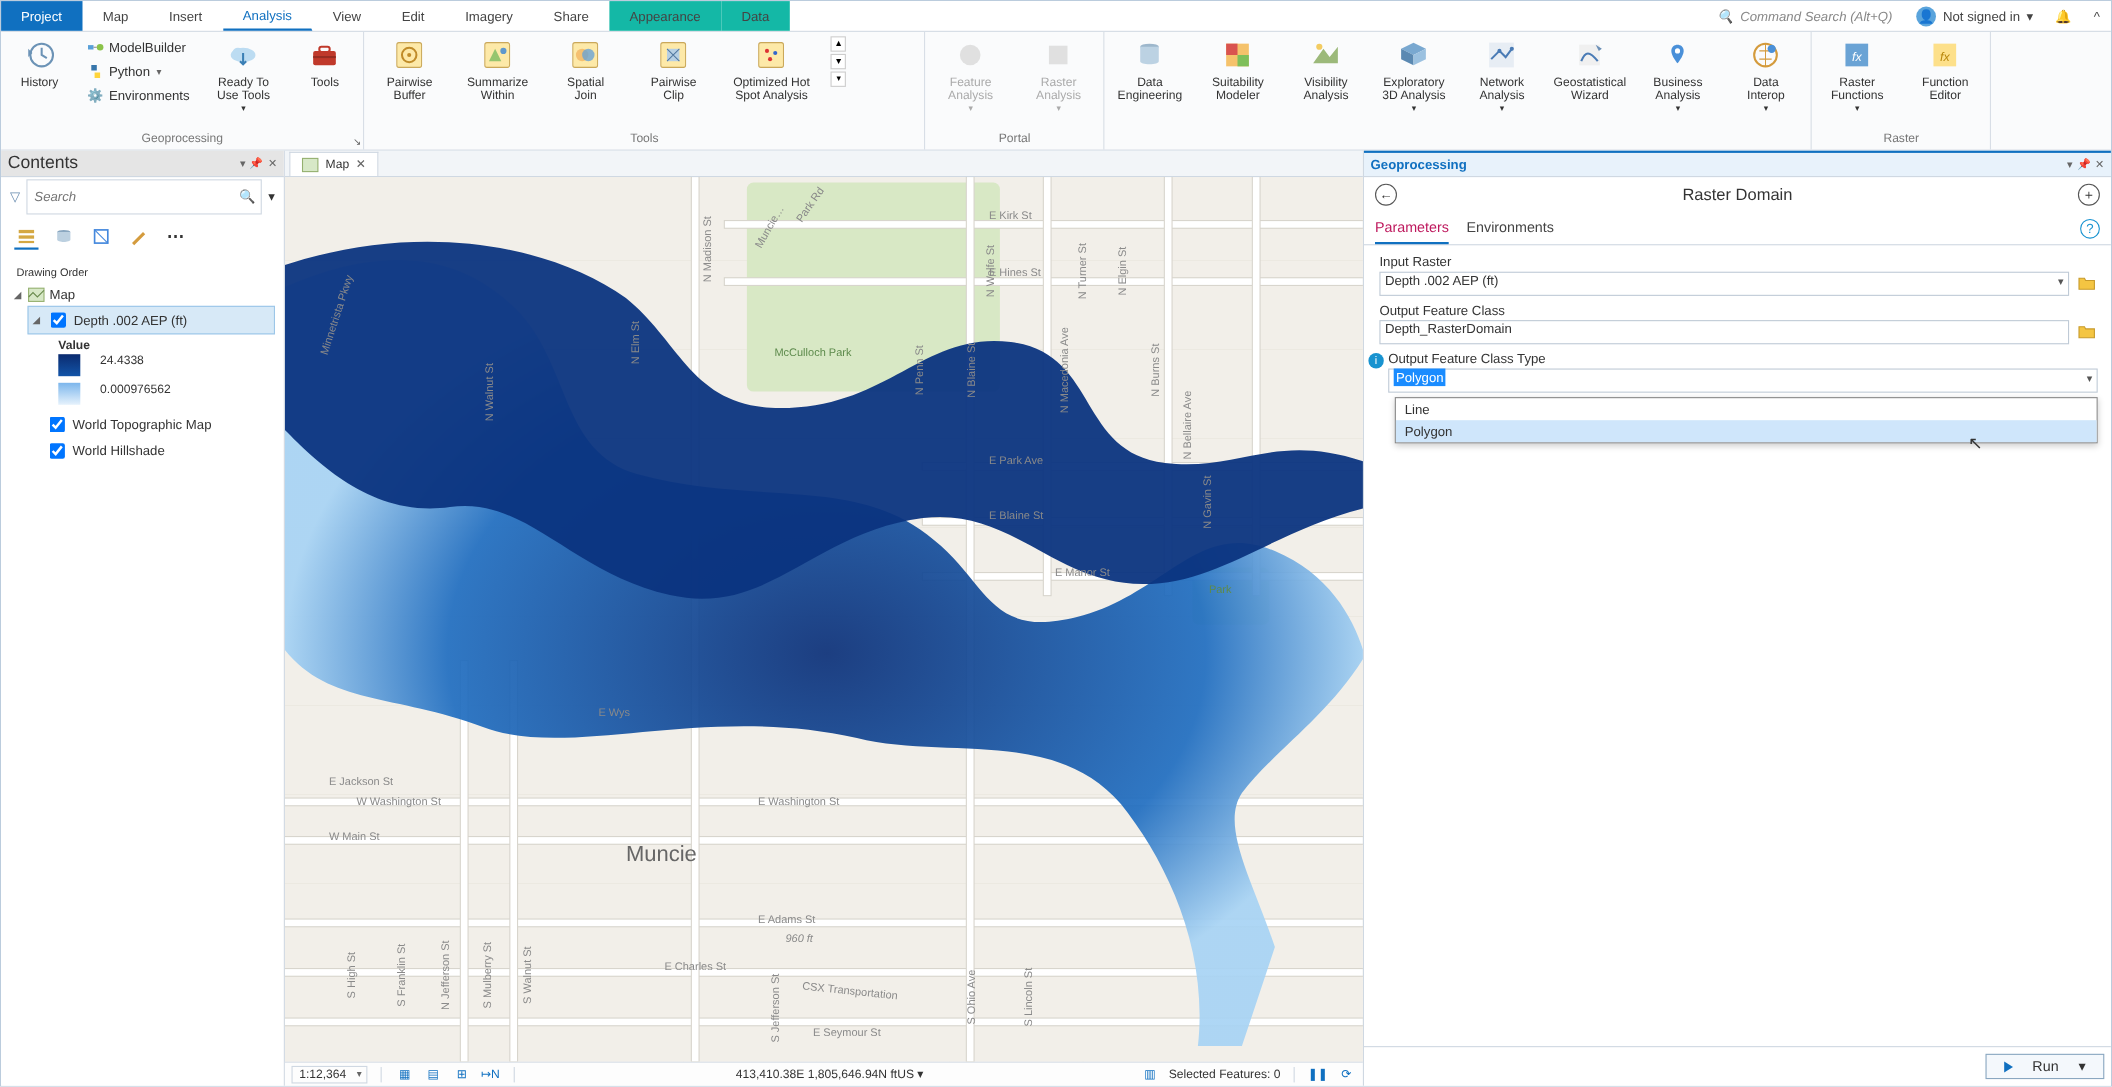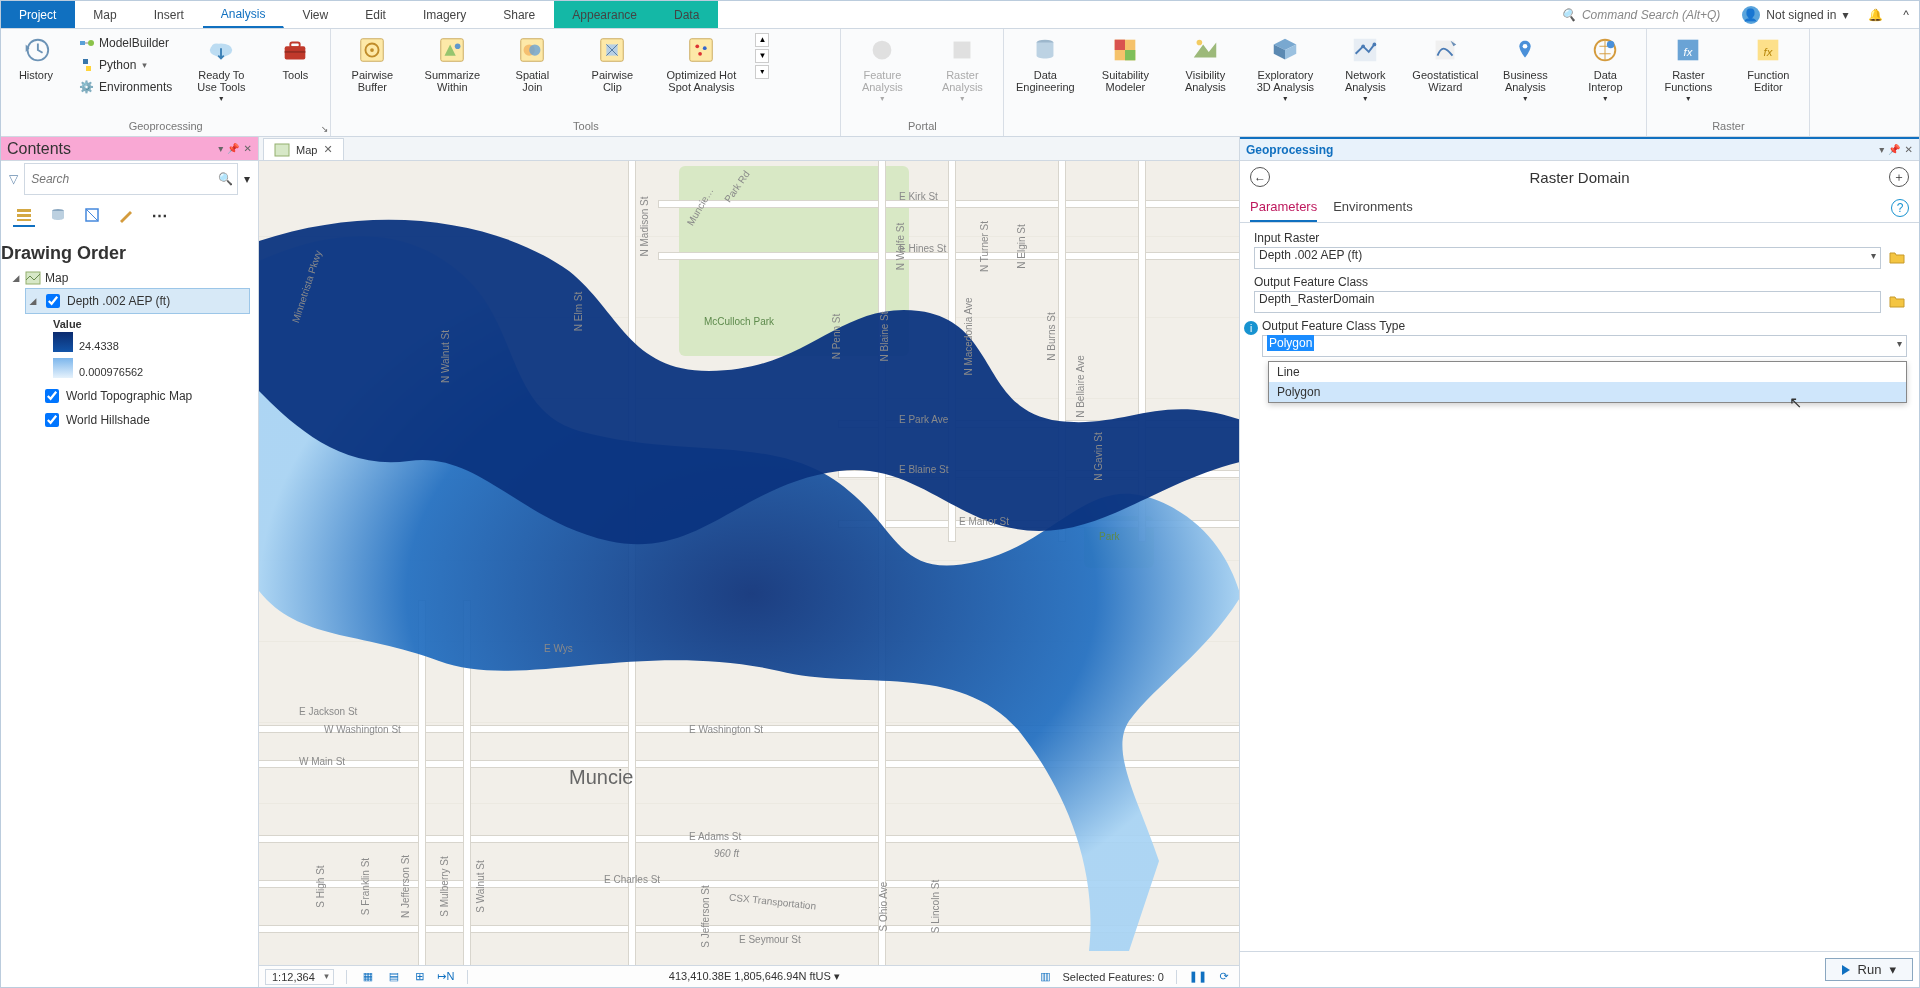--- a/index.html
+++ b/index.html
@@ -32,44 +32,44 @@
   .ricon-sm svg{width:16px;height:16px;}
   .vcol { display:flex; flex-direction:column; gap:2px; }
   .chev::after { content:"▾"; font-size:9px; margin-left:2px; color:#666; }
   .rgroup-arrow { position:absolute; right:2px; bottom:2px; font-size:9px; color:#666; }
   .rgroup { position:relative; }
   .gallery-scroll { display:flex; flex-direction:column; gap:2px; justify-content:center; }
   .gallery-scroll button { width:14px; height:14px; border:1px solid #ccc; background:#fff; font-size:8px; line-height:1; padding:0; }
 
   
   .main { flex:1; display:flex; min-height:0; }
-  .panel-head { display:flex; align-items:center; height:24px; padding:0 6px; border-bottom:1px solid #cfd8e2; background:#f9a8d4; gap:6px;}
+  .panel-head { display:flex; align-items:center; height:24px; padding:0 6px; border-bottom:1px solid #cfd8e2; background:#e5e5e5; gap:6px;}
   .panel-head.blue { background:#e8f2fb; border-top:2px solid #1070c0; }
   .panel-title { flex:1; color:#333; }
   .panel-title.blue { color:#1070c0; font-weight:600; }
   .panel-ctrls { display:flex; gap:4px; }
   .panel-ctrls span { cursor:pointer; font-size:10px; color:#666; }
 
   
   .contents { width:258px; display:flex; flex-direction:column; border-right:1px solid #cfd8e2; background:#fff; }
   .search-row { display:flex; align-items:center; gap:6px; padding:2px 8px 6px; }
   .search-box { flex:1; display:flex; align-items:center; border:1px solid #cfd8e2; height:32px; padding:0 4px; }
   .search-box input { border:none; flex:1; outline:none; font-style:italic; font-size:12px; color:#888; }
   .toc-tabs { display:flex; gap:12px; padding:4px 12px 8px; align-items:center; }
   .toc-tab { width:22px; height:22px; display:flex; align-items:center; justify-content:center; border-bottom:2px solid transparent; cursor:pointer; }
   .toc-tab.active { border-bottom-color:#1070c0; }
   .toc-tab.more { font-size:16px; font-weight:700; letter-spacing:1px; }
-  .section-hdr { font-weight:700; padding:8px 0 4px; font-size:18px; }
+  .section-hdr { font-weight:400; padding:8px 14px 4px; font-size:10px; }
   .tree { padding:0 8px; }
   .tree-row { display:flex; align-items:center; gap:4px; padding:2px 2px; cursor:pointer; }
   .tree-row.selected { background:#d7e9f7; border:1px solid #9cc6e8; }
   .tree-expander { width:10px; text-align:center; color:#666; font-size:9px; }
   .tree-check { width:14px; height:14px; }
   .sym-swatch { width:20px; height:20px; }
-  .tree-leaf { padding-left:44px; display:flex; align-items:flex-end; gap:6px; font-size:11px;}
+  .tree-leaf { padding-left:44px; display:flex; align-items:flex-start; gap:18px; font-size:11px;}
   .sub-hdr { padding:4px 0 2px 44px; font-weight:600; font-size:11px; }
 
   
   .mapwrap { flex:1; display:flex; flex-direction:column; min-width:0; }
   .maptabs { display:flex; align-items:flex-end; height:24px; border-bottom:1px solid #cfd8e2; background:#f2f5f8; padding-left:4px; gap:2px;}
   .maptab { display:flex; align-items:center; gap:6px; height:22px; padding:0 10px; border:1px solid #cfd8e2; border-bottom:none; background:#fff; font-size:11px; cursor:pointer; }
   .maptab .close { font-size:11px; color:#666; }
   .mapview { flex:1; position:relative; overflow:hidden; }
   .basemap-bg {
     position:absolute; inset:0;
@@ -106,21 +106,21 @@
   .fld-row .txt { flex:1; border:1px solid #bfcad6; height:22px; padding:0 4px; font-size:12px; background:#fff; position:relative;}
   .fld-row .dd::after{content:"▾"; position:absolute; right:4px; top:2px; font-size:10px; color:#555;}
   .folder-btn{width:20px;height:20px;display:flex;align-items:center;justify-content:center;cursor:pointer;}
   .folder-btn svg{width:18px;height:18px;}
   .info-dot{width:14px;height:14px;border-radius:50%;background:#1893d0;color:#fff;font-size:10px;display:flex;align-items:center;justify-content:center;margin-right:4px;margin-top:2px;}
   .info-row{display:flex;align-items:flex-start;}
   .dropdown-list{border:1px solid #888; margin-left:24px; margin-top:-2px; box-shadow:0 2px 6px rgba(0,0,0,.2);}
   .dropdown-list .opt{padding:3px 8px; cursor:pointer;}
   .dropdown-list .opt.hover{background:#cfe6fb;}
   .gp-foot{border-top:1px solid #cfd8e2;padding:6px;display:flex;justify-content:flex-end;}
-  .run-btn{border:1px solid #8aa7c0;background:#f4f8fc;padding:3px 16px;display:flex;align-items:center;gap:8px;cursor:pointer;font-size:13px;}
+  .run-btn{border:1px solid #8aa7c0;background:#f4f8fc;padding:3px 16px;display:flex;align-items:center;gap:18px;cursor:pointer;font-size:13px;}
   .run-btn .play{width:0;height:0;border-top:5px solid transparent;border-bottom:5px solid transparent;border-left:8px solid #1070c0;}
 </style>
 </head>
 <body>
 
 <div class="app">
 
   <div class="menu-tabs">
     <div class="menu-tab project">Project</div>
     <div class="menu-tab">Map</div>

